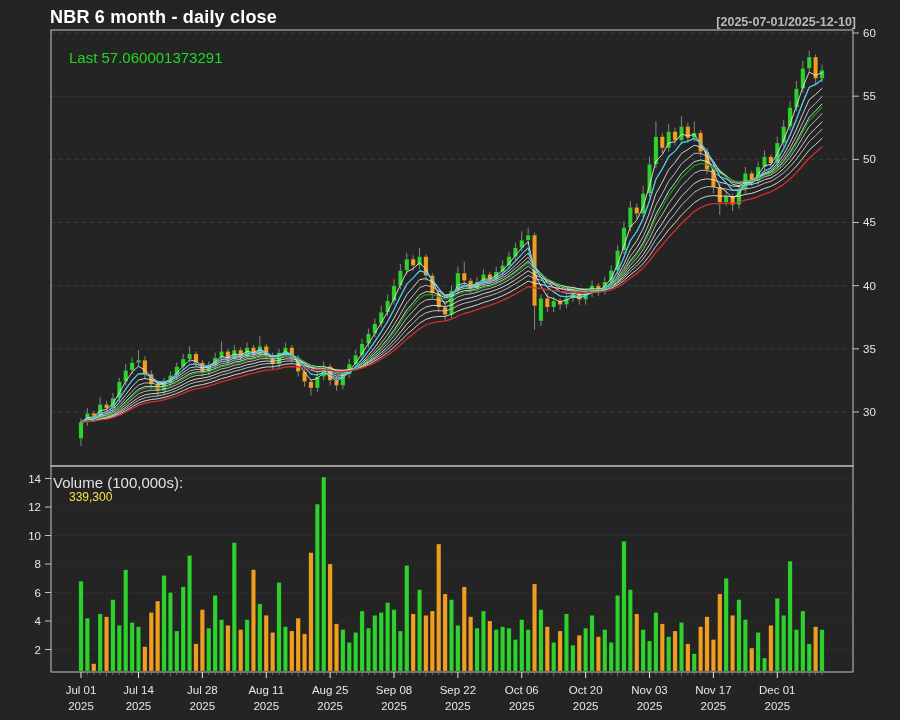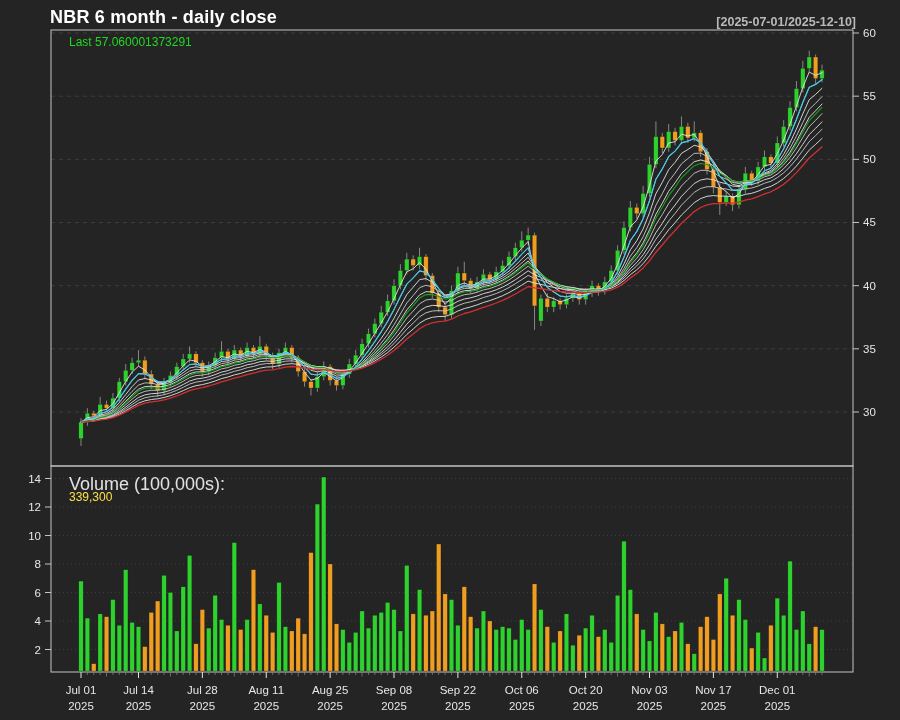--- a/index.html
+++ b/index.html
@@ -1,21 +1,21 @@
 <!DOCTYPE html>
 <html><head>
 <meta charset="utf-8">
 <style>
   html,body{margin:0;padding:0;background:#242424;}
   .screen{position:relative;width:900px;height:720px;background:#242424;overflow:hidden;
           font-family:"Liberation Sans", sans-serif;}
   .hdr-title{position:absolute;left:50px;top:7px;font-size:18px;font-weight:bold;color:#ffffff;letter-spacing:.2px;text-align:center;}
   .hdr-range{position:absolute;right:44px;top:8px;font-size:12.5px;font-weight:bold;color:#b9b9b9;margin-top:7px;}
-  .last-label{position:absolute;left:69px;top:35px;font-size:12px;color:#21d821;}
-  .vol-label{position:absolute;left:69px;top:474px;font-size:18px;color:#e2e2e2;}
+  .last-label{position:absolute;left:69px;top:49px;font-size:15px;color:#21d821;}
+  .vol-label{position:absolute;left:53px;top:474px;font-size:15px;color:#e2e2e2;}
   .vol-value{position:absolute;left:69px;top:490px;font-size:12px;color:#fde047;}
   svg{position:absolute;left:0;top:0;}
   svg text{font-family:"Liberation Sans", sans-serif;}
 </style>
 </head>
 <body>
 
 <div class="screen">
   <div class="hdr-title">NBR  6 month - daily close</div>
   <div class="hdr-range">[2025-07-01/2025-12-10]</div>

